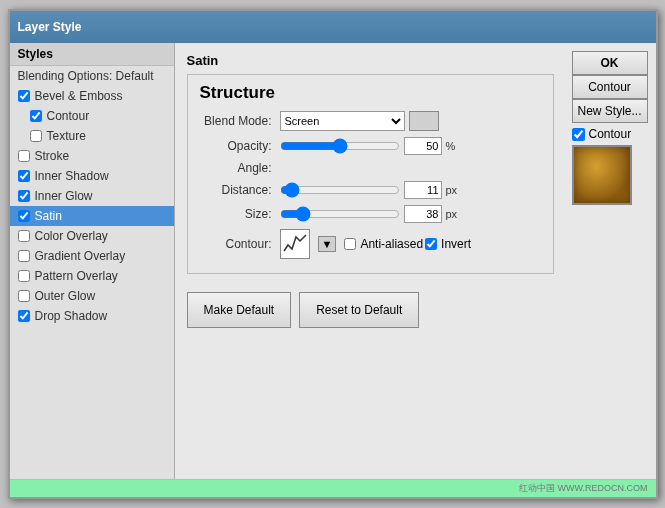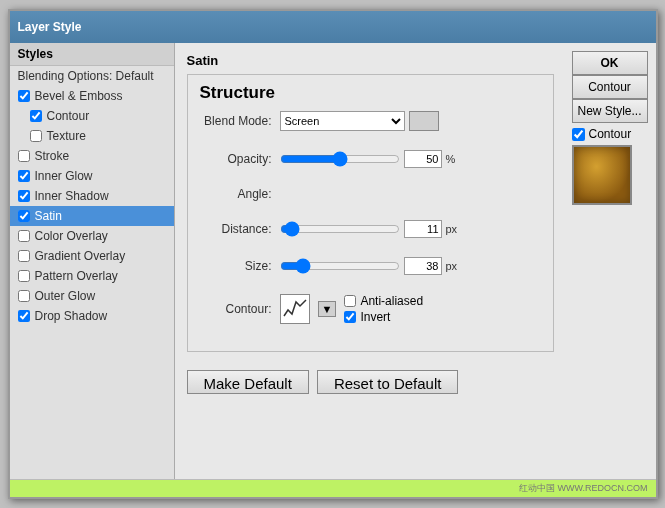--- a/index.html
+++ b/index.html
@@ -97,21 +97,21 @@
       background: #e8e8e8;
     }
     .subsection-title {
       font-weight: bold;
       font-size: 17px;
       margin-bottom: 8px;
     }
     .form-row {
       display: flex;
       align-items: center;
-      margin-bottom: 19px;
+      margin-bottom: 6px;
     }
     .form-label {
       width: 80px;
       text-align: right;
       padding-right: 8px;
       font-size: 12px;
       color: #333;
     }
     .form-control-group {
       display: flex;
@@ -203,35 +203,35 @@
       gap: 4px;
       font-size: 12px;
       cursor: pointer;
     }
     .checkbox-label input {
       width: 12px;
       height: 12px;
     }
     .checkbox-col {
       display: flex;
-      flex-direction: column;
+      flex-direction: row;
       gap: 2px;
     }
     .buttons-row {
       display: flex;
       gap: 8px;
       margin-top: 8px;
     }
     button.action-btn {
       padding: 4px 16px;
-      font-size: 15px;
+      font-size: 12px;
       border: 1px solid #888;
       background: linear-gradient(to bottom, #f0f0f0, #d8d8d8);
       cursor: pointer;
-      height: 24px;
+      height: 36px;
     }
     
     .right-panel {
       width: 90px;
       padding: 8px 6px;
       display: flex;
       flex-direction: column;
       flex-shrink: 0;
     }
     button.right-btn {
@@ -256,21 +256,21 @@
       width: 60px;
       height: 60px;
       border: 2px solid #888;
       background: #8B6914;
       margin-top: 4px;
       box-shadow: inset 0 0 10px rgba(0,0,0,0.3);
       background: radial-gradient(ellipse at 40% 35%, #d4a030, #8B5a10 70%);
     }
     .bottom-bar {
       height: 18px;
-      background: #bef264;
+      background: #86efac;
       border-top: 1px solid #bbb;
       display: flex;
       align-items: center;
       justify-content: flex-end;
       padding-right: 8px;
       flex-shrink: 0;
     }
     .bottom-watermark {
       font-size: 9px;
       color: #777;
@@ -301,25 +301,25 @@
       <div class="style-item sub">
         <input type="checkbox" style="">
         <span>Texture</span>
       </div>
       <div class="style-item">
         <input type="checkbox" style="">
         <span>Stroke</span>
       </div>
       <div class="style-item">
         <input type="checkbox" checked="" style="">
+        <span>Inner Shadow</span>
+      </div>
+      <div class="style-item">
+        <input type="checkbox" checked="" style="">
         <span>Inner Glow</span>
-      </div>
-      <div class="style-item">
-        <input type="checkbox" checked="" style="">
-        <span>Inner Shadow</span>
       </div>
       <div class="style-item active">
         <input type="checkbox" checked="" style="">
         <span>Satin</span>
       </div>
       <div class="style-item">
         <input type="checkbox" style="">
         <span>Color Overlay</span>
       </div>
       <div class="style-item">

